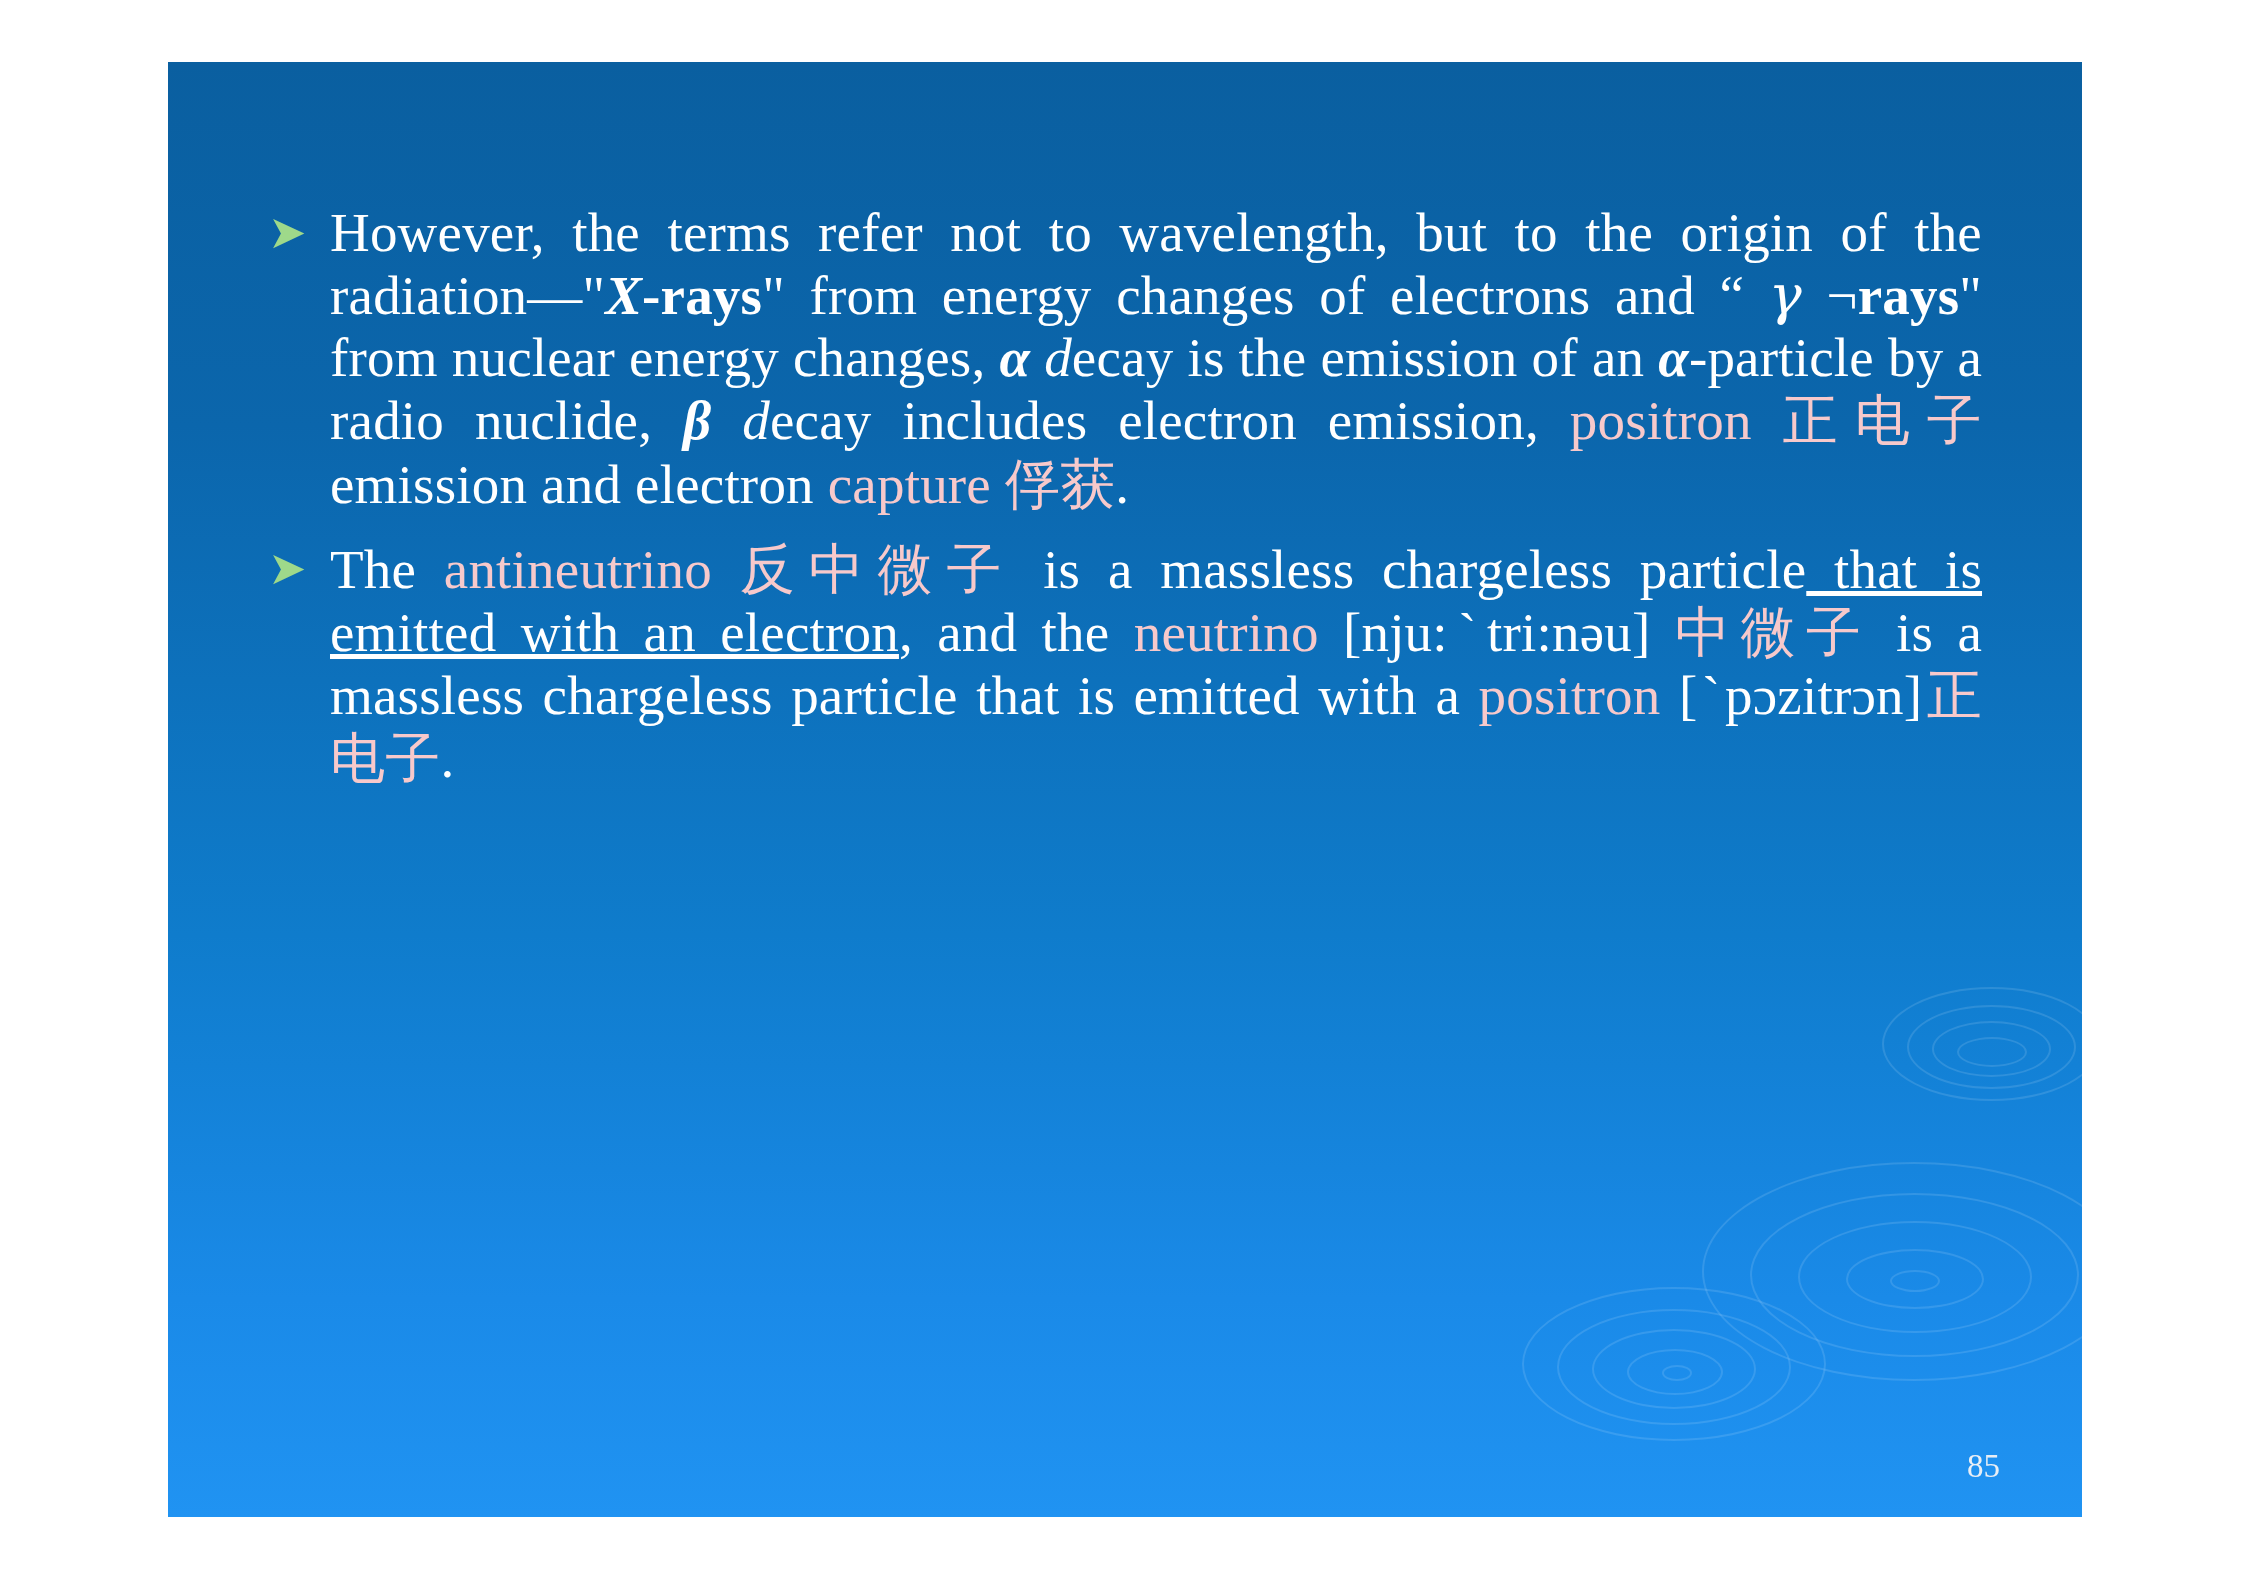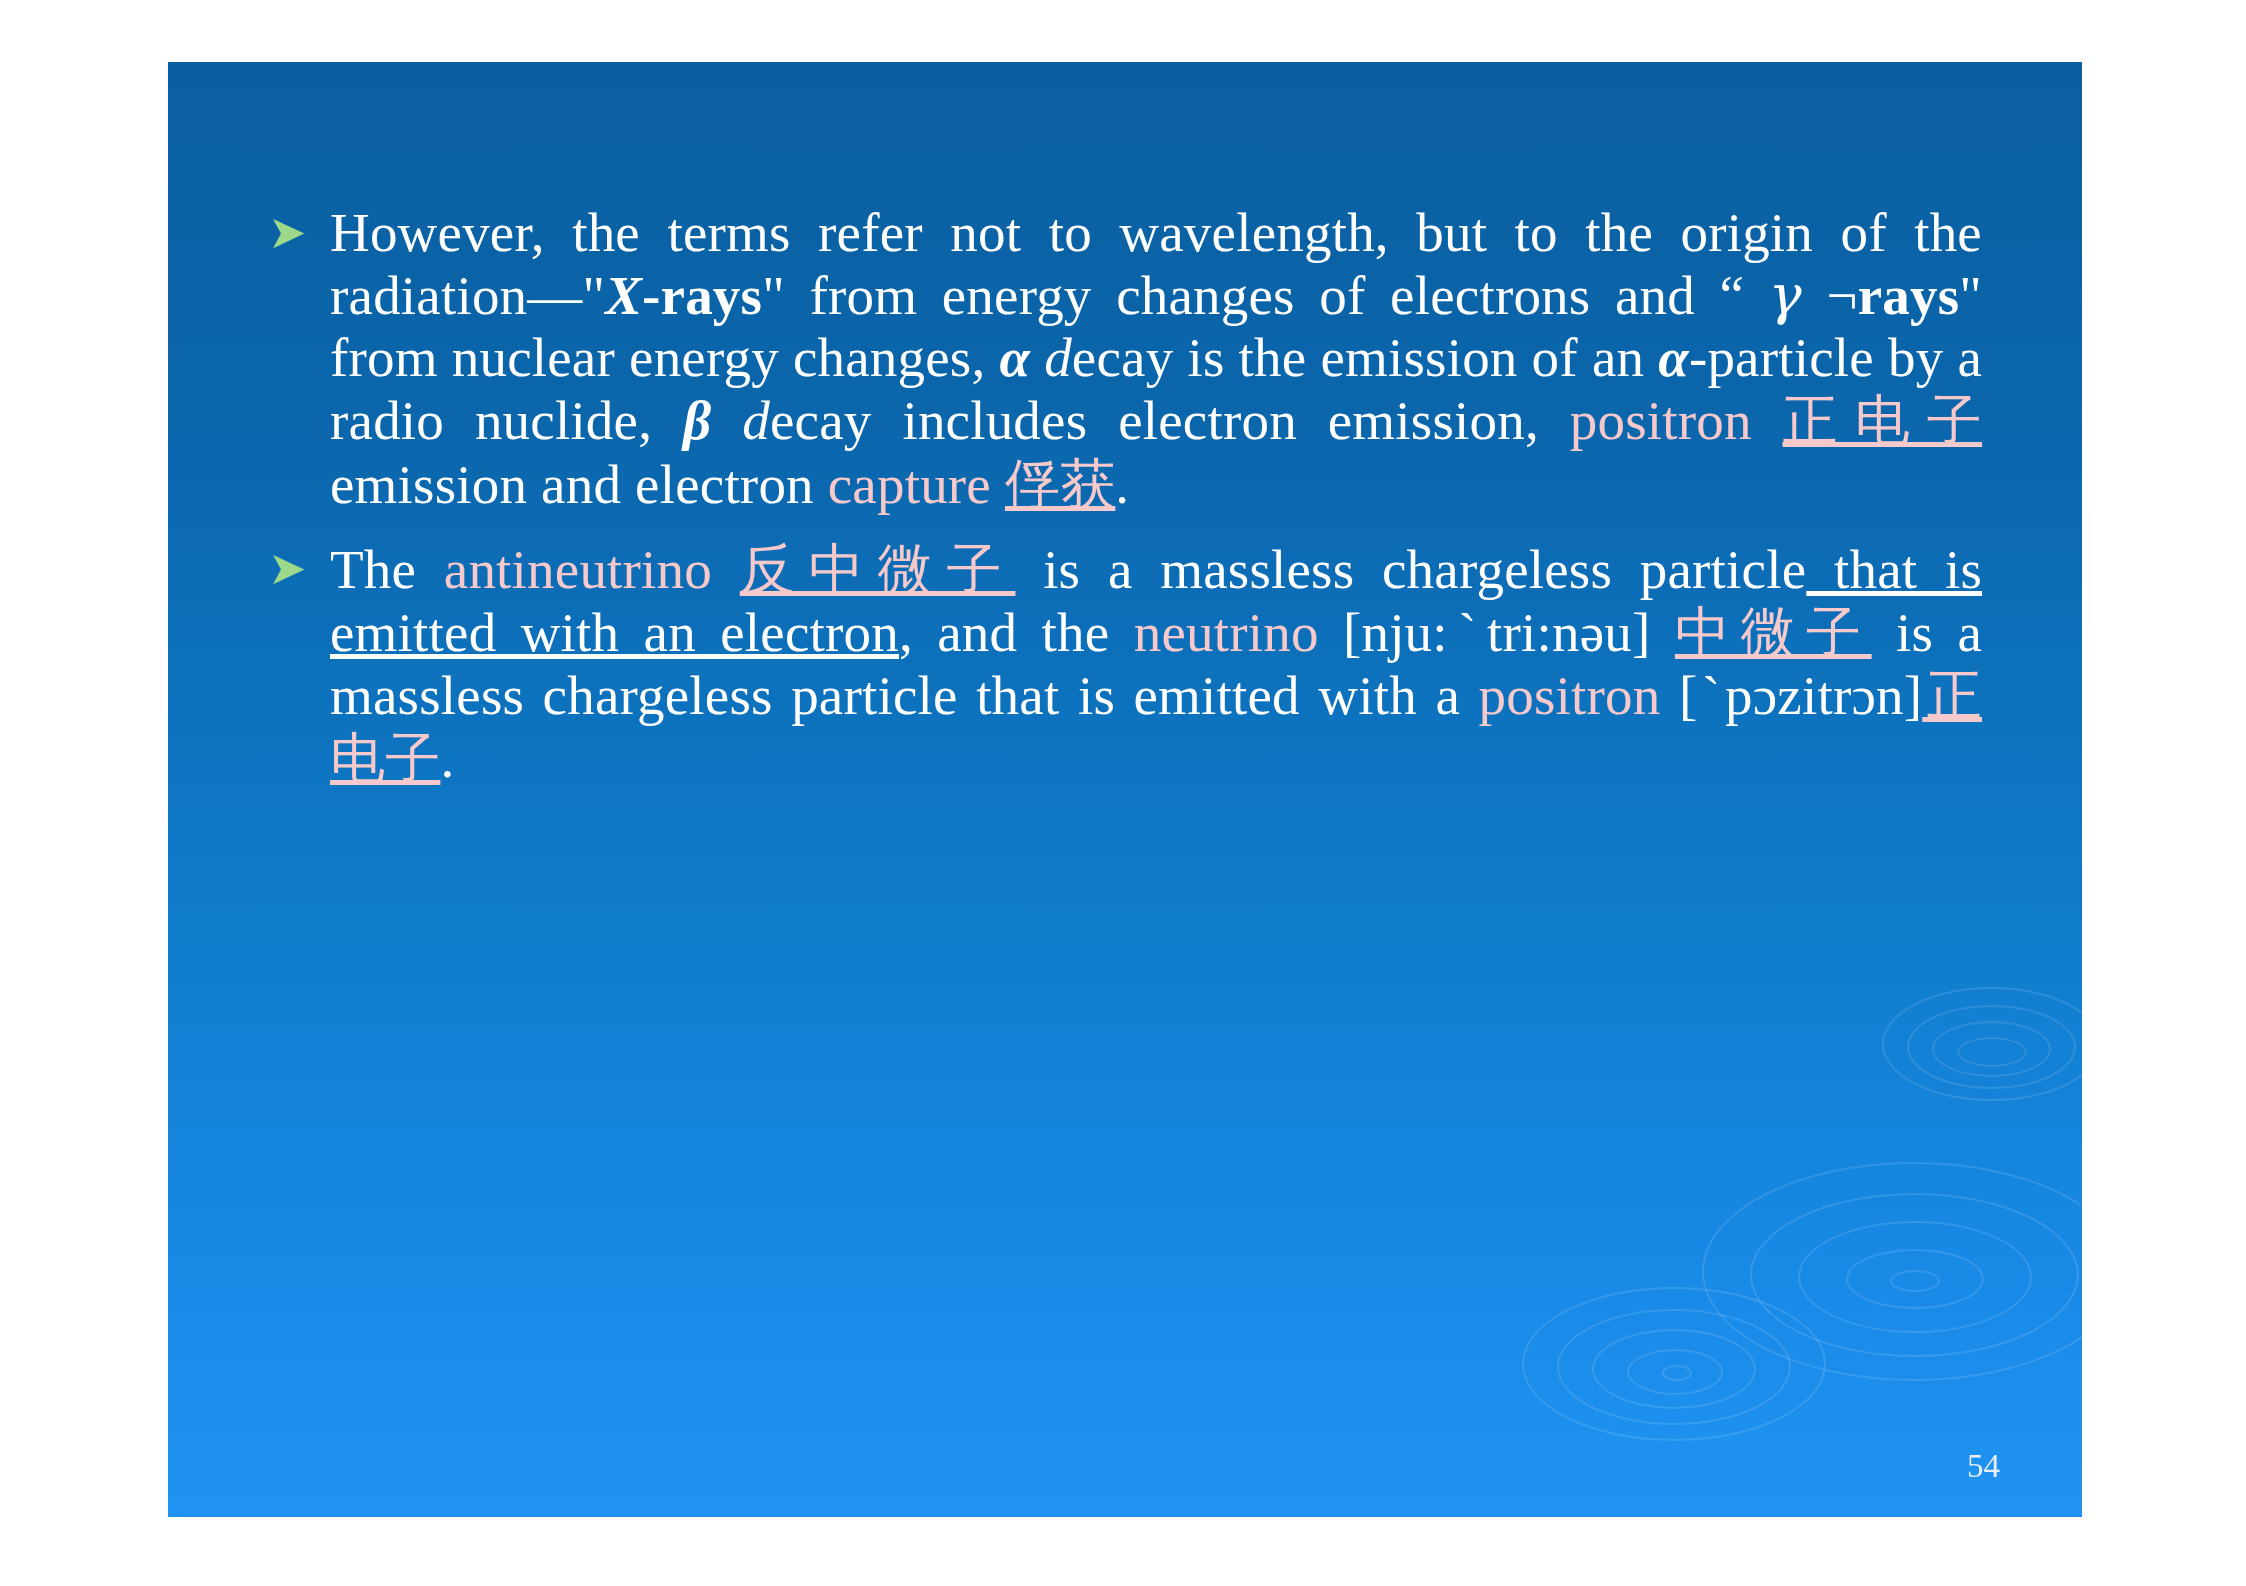--- a/index.html
+++ b/index.html
@@ -66,21 +66,20 @@
     letter-spacing: 0.2px;
   }
   .para .pink {
     color: #f7c9cb;
     font-weight: normal;
   }
   .para .pinkcn {
     color: #f7c9cb;
     font-family: "DejaVu Sans", sans-serif;
     font-weight: normal;
-    text-decoration: underline;
   }
   .para b { font-weight: bold; }
   .para i { font-style: italic; }
   .para .greek {
     font-family: "DejaVu Serif", serif;
     font-style: italic;
   }
   .para .ul { text-decoration: underline; }
   .page-num {
     position: absolute;
@@ -127,14 +126,14 @@
 
     <div class="bullet-row">
       <div class="arrow">➤</div>
       <div class="para">
         The <span class="pink">antineutrino</span> <span class="pinkcn">反中微子</span> is a massless chargeless particle<span class="ul">&nbsp;that is emitted with an electron</span>, and the <span class="pink">neutrino</span> [nju:ˋtri:nəu] <span class="pinkcn">中微子</span> is a massless chargeless particle that is emitted with a <span class="pink">positron</span> [ˋpɔzitrɔn]<span class="pinkcn">正电子</span>.
       </div>
     </div>
 
   </div>
 
-  <div class="page-num">54</div>
+  <div class="page-num">85</div>
 </div>
 
 </body></html>

